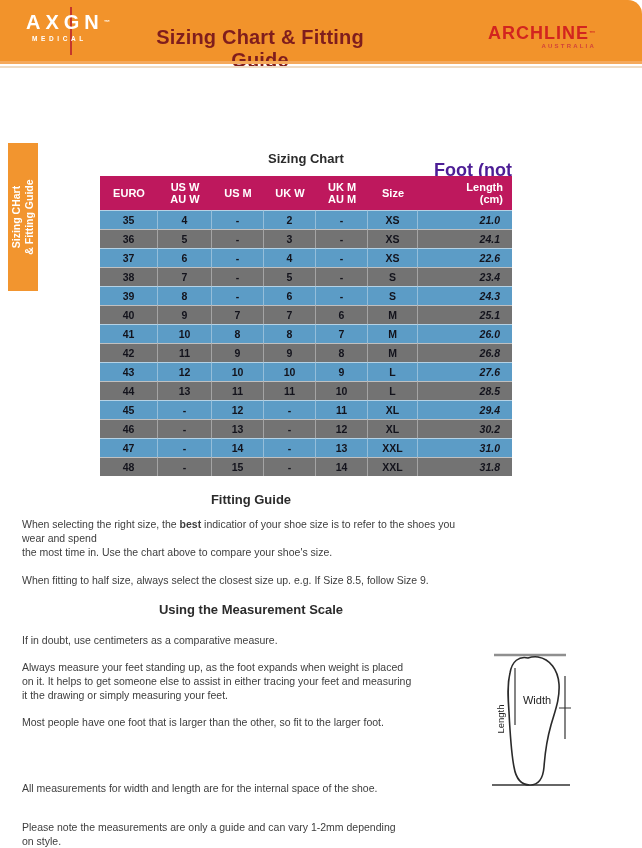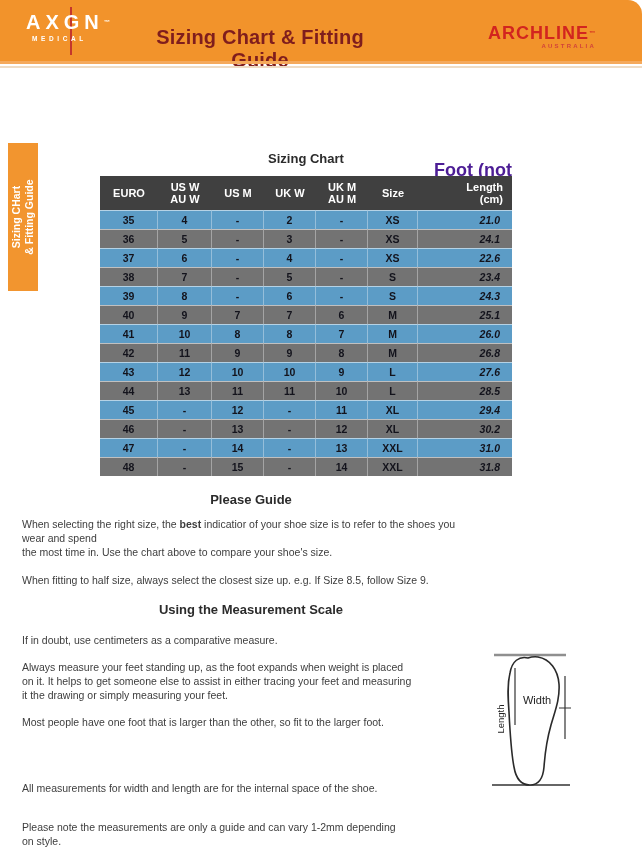--- a/index.html
+++ b/index.html
@@ -36,21 +36,21 @@
 
   
   .chart-title { position:absolute; left:100px; top:151px; width:412px; text-align:center;
                  font-size:13px; font-weight:bold; color:#2b2b2b; }
   .foot-note { position:absolute; left:412px; top:160px; width:100px; text-align:right;
                font-size:18px; font-weight:bold; color:#4c1d95; }
 
   
   .sizing-table { position:absolute; left:100px; top:176px; width:412px; }
   .tr, .thead { display:grid; grid-template-columns:58px 54px 52px 52px 52px 50px 1fr; }
-  .thead { background:#404040; height:34px; }
+  .thead { background:#be185d; height:34px; }
   .th { color:#ffffff; font-size:11px; font-weight:bold; line-height:12.5px;
         display:flex; flex-direction:column; justify-content:center; align-items:center; }
   .th.c6 { align-items:flex-end; padding-right:9px; }
   .tr { height:19px; }
   .tr.base { background:#5C9CC6; }
   .tr.alt  { background:#737373; }
   .td { font-size:10.5px; font-weight:bold; color:#13131c;
         display:flex; align-items:center; justify-content:center;
         border-right:1px solid rgba(255,255,255,0.35); border-top:1px solid rgba(255,255,255,0.55); }
   .td.c6 { justify-content:flex-end; padding-right:12px; border-right:none;font-style:italic; }
@@ -251,21 +251,21 @@
           <div class="td c2">15</div>
           <div class="td c3">-</div>
           <div class="td c4">14</div>
           <div class="td c5">XXL</div>
           <div class="td c6">31.8</div>
         </div>
       </div>
   </div>
 
   <div class="textblock">
-    <h3>Please Guide</h3>
+    <h3>Fitting Guide</h3>
     <p class="p1"><span>When selecting the right size, the </span><b>best</b><span> indicatior of your shoe size is to refer to the shoes you wear and spend
 the most time in. Use the chart above to compare your shoe's size.</span></p>
     <p class="p2">When fitting to half size, always select the closest size up. e.g. If Size 8.5, follow Size 9.</p>
     <h3 class="h2">Using the Measurement Scale</h3>
     <p class="p3">If in doubt, use centimeters as a comparative measure.</p>
     <p class="p4">Always measure your feet standing up, as the foot expands when weight is placed
 on it. It helps to get someone else to assist in either tracing your feet and measuring
 it the drawing or simply measuring your feet.</p>
     <p class="p5">Most people have one foot that is larger than the other, so fit to the larger foot.</p>
     <p class="p6">All measurements for width and length are for the internal space of the shoe.</p>

